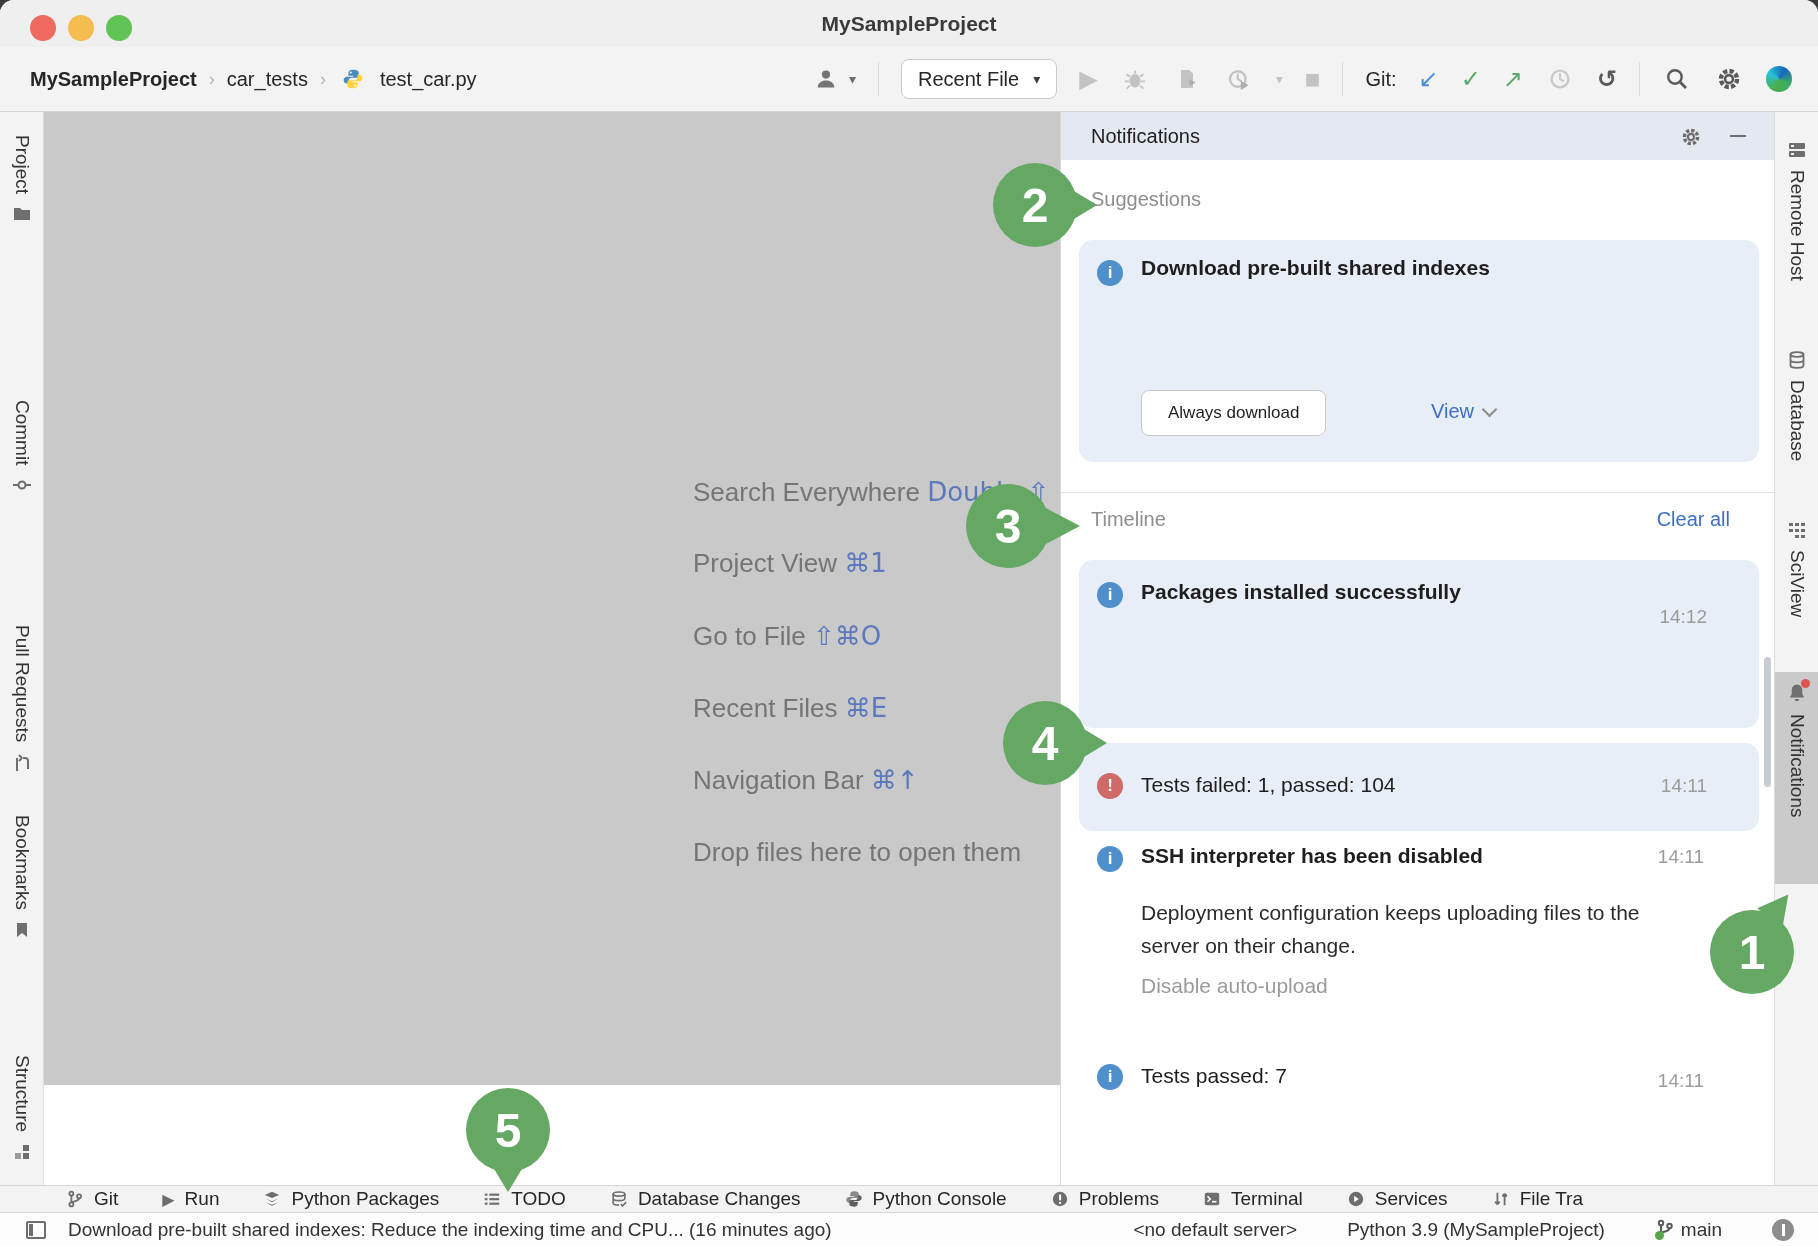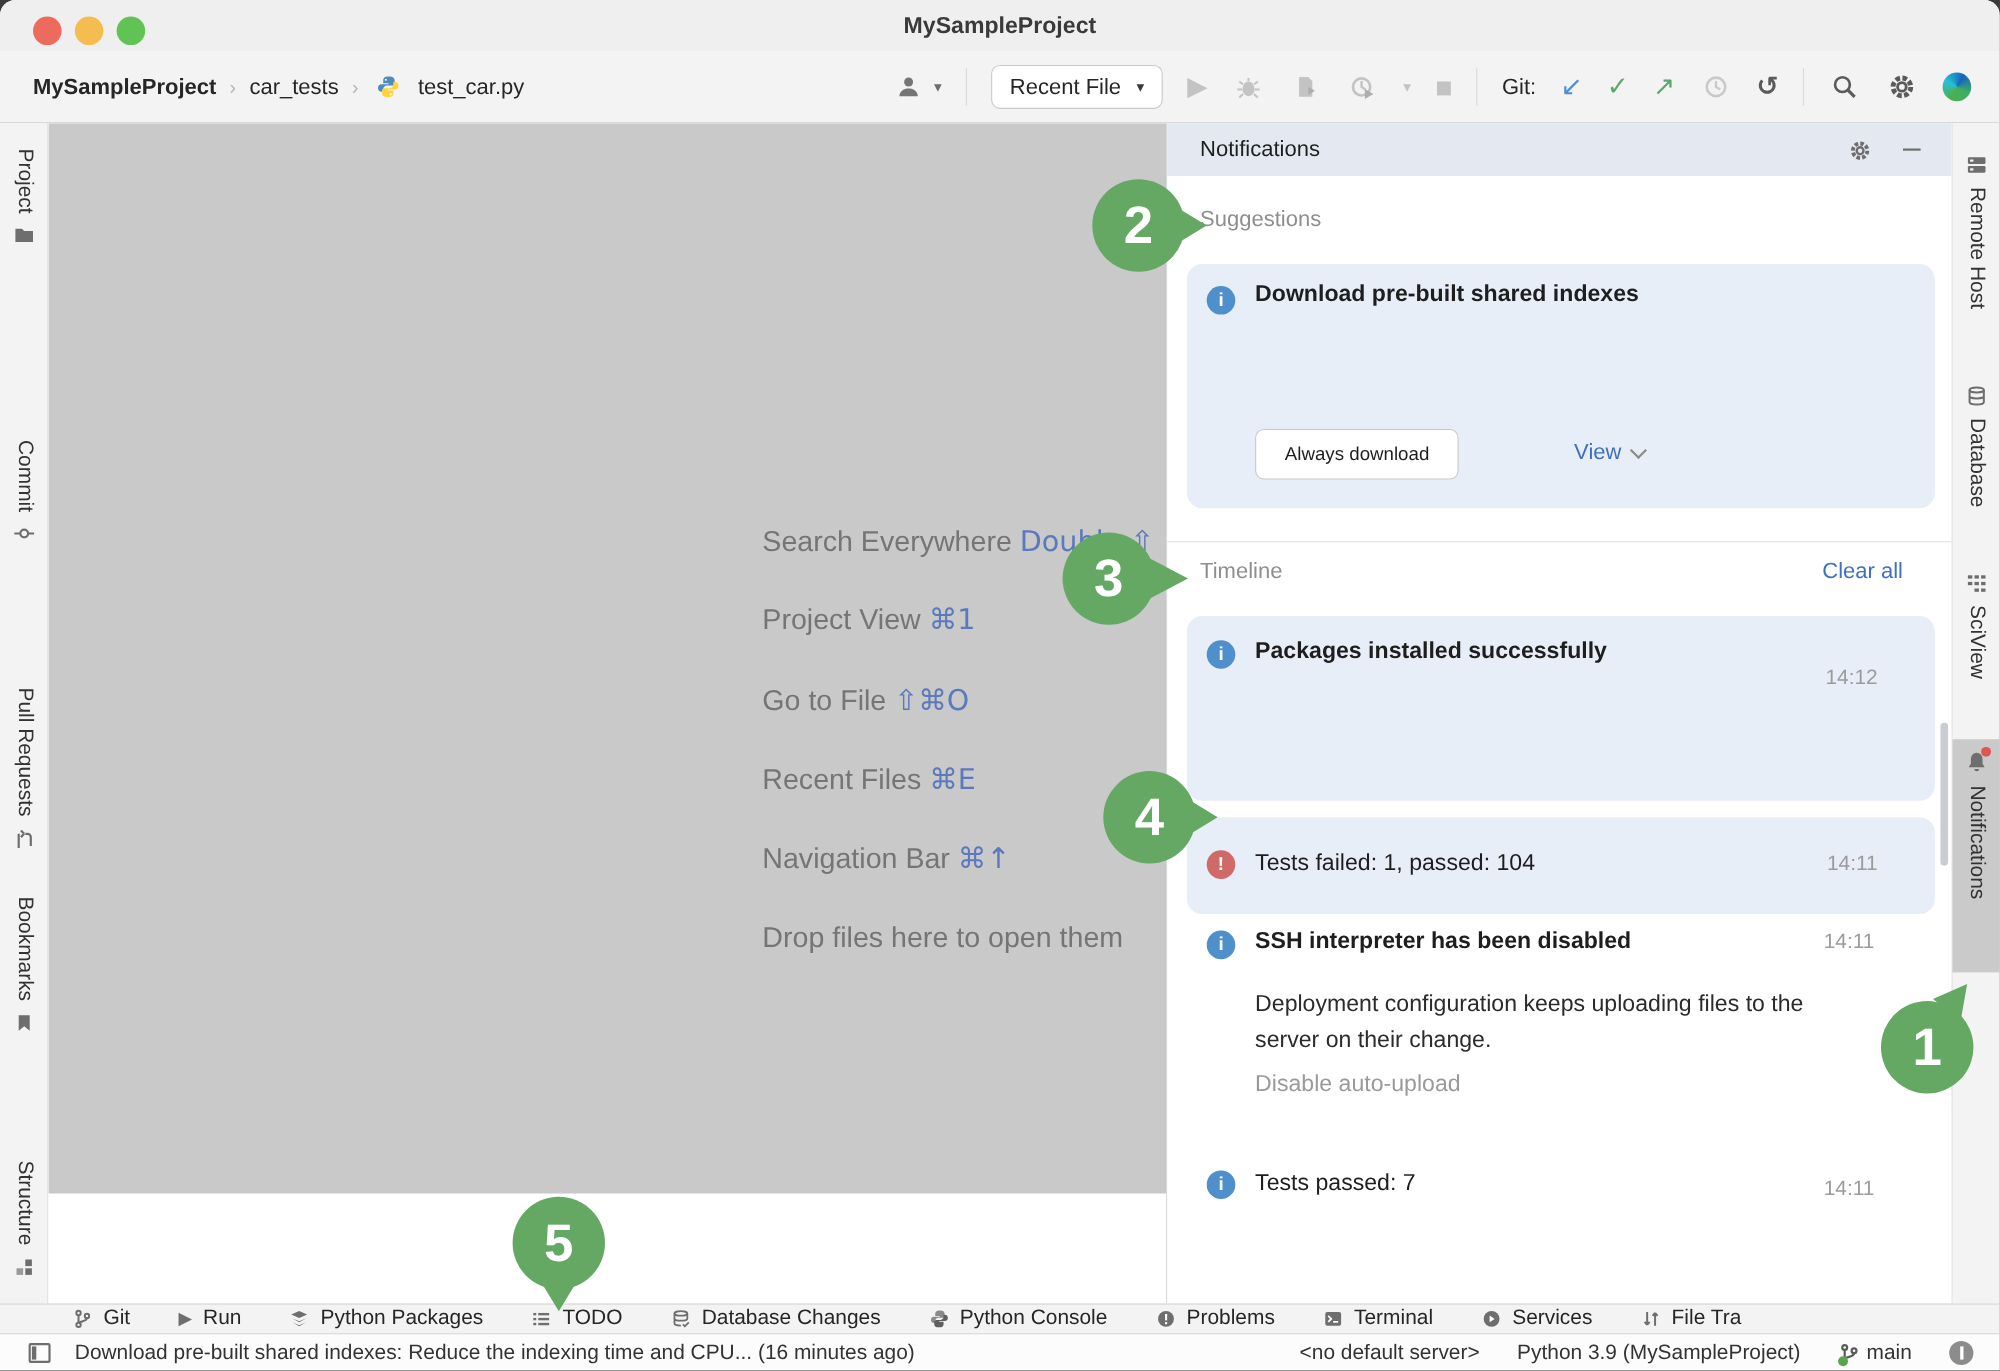--- a/index.html
+++ b/index.html
@@ -65,22 +65,22 @@
   
   #bottombar{position:absolute;left:0;top:1185px;width:100%;height:27px;background:#f3f3f4;border-top:1px solid #d6d6d6;
     display:flex;align-items:center;gap:44px;padding-left:66px;box-sizing:border-box;overflow:hidden;}
   .bb-item{display:flex;align-items:center;gap:10px;font-size:19px;color:#262626;white-space:nowrap;}
   .bb-ic{color:#6e6e6e;display:flex;align-items:center;}
   
   #statusbar{position:absolute;left:0;top:1212px;width:100%;height:34px;background:#fcfcfc;border-top:1px solid #d6d6d6;
     display:flex;align-items:center;font-size:19px;color:#333;box-sizing:border-box;padding:0 24px 0 26px;}
   #layout-icon{width:16px;height:14px;border:2px solid #6e6e6e;border-radius:2px;margin-right:22px;position:relative;}
   #layout-icon::after{content:"";position:absolute;left:1px;top:1px;width:4px;height:12px;background:#6e6e6e;}
-  .sb-right{margin-left:auto;display:flex;align-items:center;gap:34px;}
-  #branch-wrap{display:flex;align-items:flex-end;gap:6px;}
+  .sb-right{margin-left:auto;display:flex;align-items:center;gap:50px;}
+  #branch-wrap{display:flex;align-items:flex-start;gap:6px;}
   #bang-circle{width:22px;height:22px;border-radius:50%;background:#8c8c8c;position:relative;}
   #bang-circle::after{content:"";position:absolute;left:10px;top:5px;width:3px;height:12px;background:#fff;}
   
   .callout{position:absolute;width:84px;height:84px;border-radius:50%;background:#64a864;color:#fff;z-index:80;
     display:flex;align-items:center;justify-content:center;font-size:48px;font-weight:bold;}
   .tail-right::after{content:"";position:absolute;left:100%;margin-left:-8px;top:50%;transform:translateY(-50%);
     border:17px solid transparent;border-left:28px solid #64a864;}
   .tail-right-long::after{content:"";position:absolute;left:100%;margin-left:-8px;top:50%;transform:translateY(-50%);
     border:20px solid transparent;border-left:38px solid #64a864;}
   .tail-down::after{content:"";position:absolute;top:100%;margin-top:-8px;left:50%;transform:translateX(-50%);

